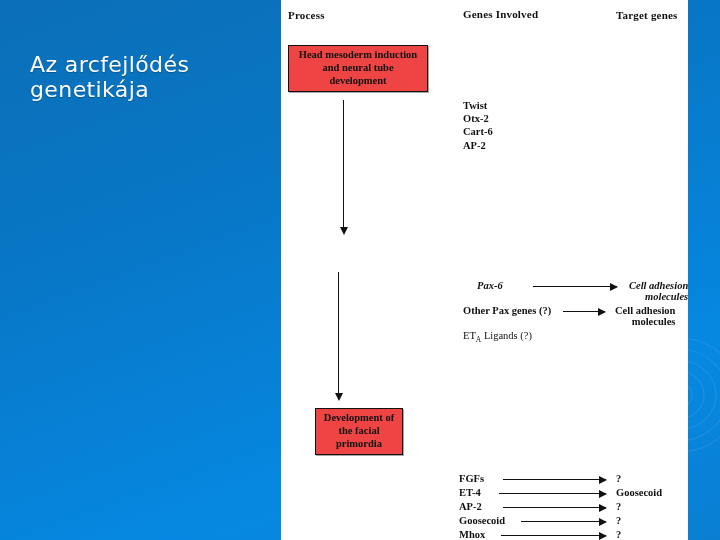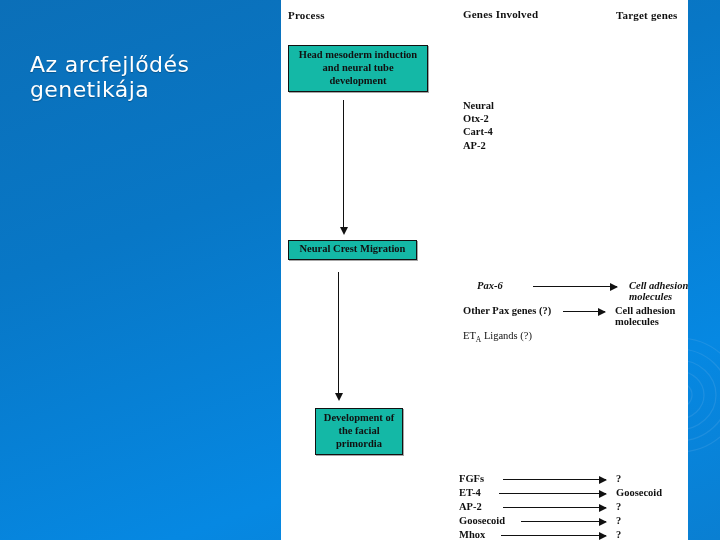--- a/index.html
+++ b/index.html
@@ -28,21 +28,21 @@
     overflow:hidden;
   }
   .fig-inner{position:absolute;left:0;top:0;width:407px;height:464px;}
 
   .hdr{position:absolute;font-size:11px;font-weight:600;letter-spacing:.2px;color:#111;}
   .hdr.process{left:7px;top:9px;}
   .hdr.genes{left:182px;top:8px;}
   .hdr.target{left:335px;top:9px;}
 
   .pbox{
-    position:absolute;border:1.5px solid #111;background:#14b8a6;
+    position:absolute;border:1.5px solid #111;background:#ef4444;
     text-align:center;font-size:10.5px;font-weight:700;line-height:1.22;
     box-sizing:border-box;padding:3px 4px 4px;
     box-shadow:1px 1px 0 rgba(0,0,0,.35);
   }
   .pbox.b1{left:7px;top:45px;width:140px;}
   .pbox.b2{left:7px;top:240px;width:129px;padding:2px 4px 3px;font-size:10.5px;}
   .pbox.b3{left:18px;top:408px;width:88px;margin-left:16px;}
 
   .varrow{position:absolute;width:1px;background:#111;}
   .varrow .head{
@@ -51,21 +51,21 @@
     border-top:8px solid #111;
   }
   .varrow.a1{left:62px;top:100px;height:128px;}
   .varrow.a2{left:57px;top:272px;height:122px;}
 
   .genelist{position:absolute;font-size:10.5px;font-weight:700;line-height:13.2px;}
   .genelist.g1{left:182px;top:99px;}
 
   .row{position:absolute;height:14px;}
   .row .src{position:absolute;left:0;top:0;font-size:10.5px;font-weight:700;white-space:nowrap;}
-  .row .tgt{position:absolute;top:0;font-size:10.5px;font-weight:700;white-space:nowrap;}
+  .row .tgt{position:absolute;top:0;font-size:10.5px;font-weight:700;white-space:nowrap;text-align:right;}
   .row .tgt .l2{display:block;}
   .harrow{position:absolute;height:1px;background:#111;top:6px;}
   .harrow:after{
     content:"";position:absolute;right:-1px;top:-3.5px;width:0;height:0;
     border-top:4px solid transparent;border-bottom:4px solid transparent;
     border-left:8px solid #111;
   }
   .sub{font-size:7.5px;vertical-align:sub;}
   .stack{position:absolute;font-size:10.5px;font-weight:400;line-height:12px;}
 </style>
@@ -93,27 +93,26 @@
     <div class="hdr genes">Genes Involved</div>
     <div class="hdr target">Target genes</div>
 
     <div class="pbox b1">Head mesoderm induction and neural tube development</div>
 
     <div class="varrow a1">
         <span class="head"></span>
       </div>
 
     <div class="genelist g1">
-      <div>Neural</div>
+      <div>Twist</div>
       <div>Otx-2</div>
-      <div>Cart-4</div>
+      <div>Cart-6</div>
       <div>AP-2</div>
     </div>
 
-    <div class="pbox b2">Neural Crest Migration</div>
 
     <div class="varrow a2">
         <span class="head"></span>
       </div>
 
     <div class="row" style="left:196px;top:280px;width:220px;font-style:italic;">
       <span class="src">Pax-6</span>
       <span class="harrow" style="left:56px;width:84px;"></span>
       <span class="tgt" style="left:152px;">
         <span>Cell adhesion</span>

